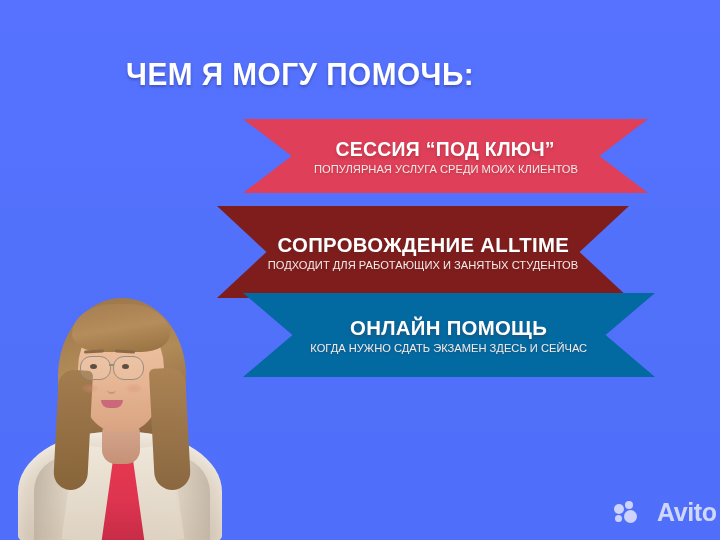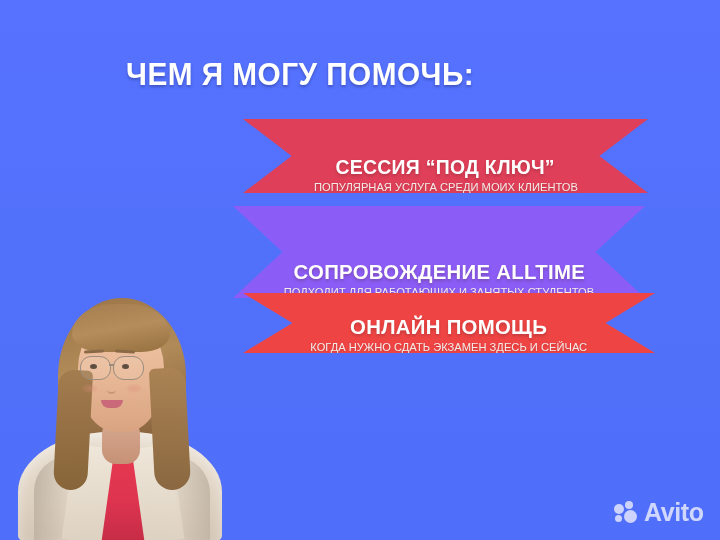--- a/index.html
+++ b/index.html
@@ -39,21 +39,21 @@
     transform-origin: left center;
     text-shadow: 0 2px 3px rgba(20,30,90,0.35);
   }
 
   
   .ribbon {
     position: absolute;
     display: flex;
     flex-direction: column;
     align-items: center;
-    justify-content: flex-end;
+    justify-content: center;
     box-sizing: border-box;
     clip-path: polygon(
       0% 0%,
       100% 0%,
       88% 50%,
       100% 100%,
       0% 100%,
       12% 50%
     );
     filter: drop-shadow(0 3px 4px rgba(25,35,95,0.30));
@@ -77,30 +77,30 @@
   
   #ribbon-1 {
     left: 243px; top: 119px; width: 405px; height: 74px;
     background: #df3f58;
   }
   #ribbon-1 .r-title { font-size: 20px; margin-bottom: 2px; }
   #ribbon-1 .r-sub   { font-size: 11.5px; }
 
   
   #ribbon-2 {
-    left: 233px; top: 206px; width: 412px; height: 92px;
-    background: #8b5cf6;
+    left: 217px; top: 206px; width: 412px; height: 92px;
+    background: #7f1d1d;
   }
   #ribbon-2 .r-title { font-size: 21px; margin-bottom: 2px; }
   #ribbon-2 .r-sub   { font-size: 11.5px; }
 
   
   #ribbon-3 {
-    left: 243px; top: 293px; width: 412px; height: 60px;
-    background: #ef4444;
+    left: 243px; top: 293px; width: 412px; height: 84px;
+    background: #0369a1;
   }
   #ribbon-3 .r-title { font-size: 21px; margin-bottom: 2px; }
   #ribbon-3 .r-sub   { font-size: 11.5px; }
 
   
   #ribbon-4 {
     left: 216px; top: 380px; width: 415px; height: 74px;
     background: #c79685;
   }
   #ribbon-4 .r-title { font-size: 21px; margin-bottom: 2px; }
@@ -231,21 +231,21 @@
   .p-blush-l { left: 66px; }
   .p-blush-r { left: 110px; }
 
   
   .avito {
     position: absolute;
     left: 614px;
     top: 500px;
     display: flex;
     align-items: center;
-    gap: 5px;
+    gap: 18px;
     opacity: 0.82;
   }
   .avito-dots {
     position: relative;
     width: 25px;
     height: 23px;
   }
   .avito-dots i {
     position: absolute;
     display: block;

